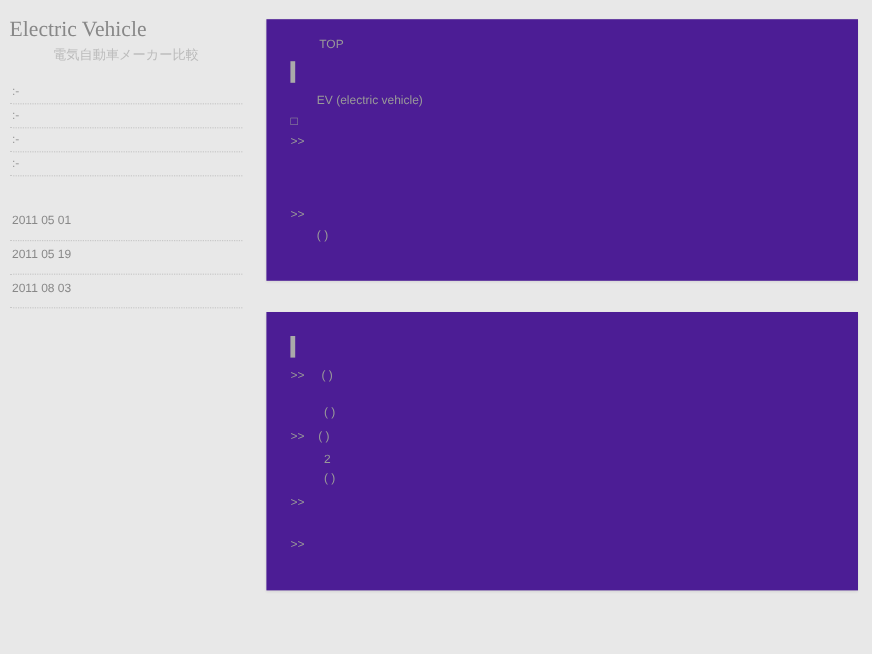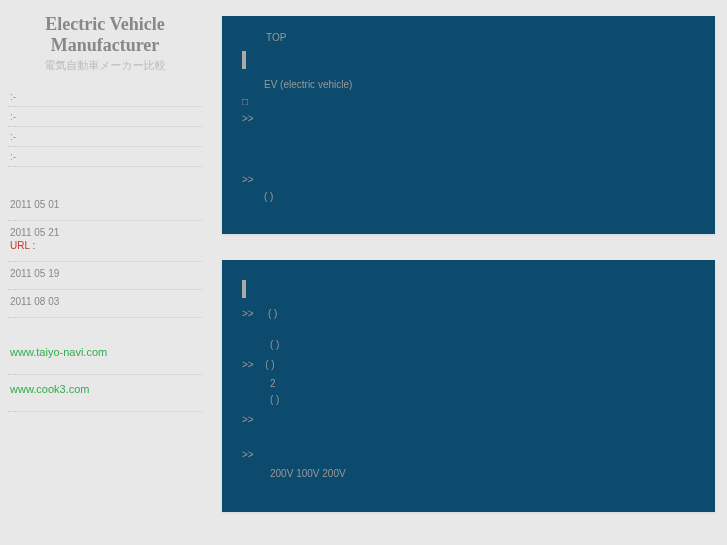--- a/index.html
+++ b/index.html
@@ -7,23 +7,23 @@
     font-family: "Hiragino Kaku Gothic Pro", "Meiryo", sans-serif;
     background: #e8e8e8;
     color: #888;
     font-size: 10px;
     width: 727px;
   }
   .container { display: flex; }
   
   .sidebar { width: 210px; padding: 10px 8px 10px 8px; }
   .site-title {
-    text-align: center;
+    text-align: left;
     font-family: Georgia, "Times New Roman", serif;
-    font-weight: bold;
+    font-weight: normal;
     color: #888;
     font-size: 18px;
     line-height: 1.15;
     padding: 4px 0 1px 0;
   }
   .site-subtitle {
     text-align: center;
     color: #bbb;
     font-size: 11px;
     margin-top: 2px;
@@ -49,21 +49,21 @@
   .link-green { color: #2fae4a; text-decoration: none; }
   .ext-links { margin-top: 20px; }
   .ext-link-row {
     border-bottom: 1px dotted #c8c8c8;
     padding: 8px 2px 16px 2px;
     font-size: 11px;
   }
   
   .main { flex: 1; padding: 16px 12px 16px 12px; }
   .card {
-    background: #0c4a6e;
+    background: #4c1d95;
     box-shadow: 0 1px 2px rgba(0,0,0,0.08);
     margin-bottom: 26px;
     padding: 16px 20px 26px 20px;
     color: #999;
   }
   .crumb { font-size: 10px; color: #999; margin: 0 0 8px 24px; }
   .card h2 {
     font-size: 14px;
     color: #999;
     border-left: 4px solid #aaa;
@@ -83,57 +83,44 @@
   .sub { font-size: 10px; margin-left: 28px; line-height: 1.6; }
 </style>
 </head>
 <body>
 
 <div class="container">
 
   <aside class="sidebar">
     <div class="site-title">
       <div>Electric Vehicle</div>
-      <div>Manufacturer</div>
     </div>
     <div class="site-subtitle">電気自動車メーカー比較</div>
 
     <div class="dotted-list">
       <div class="row">:-</div>
       <div class="row">:-</div>
       <div class="row">:-</div>
       <div class="row">:-</div>
     </div>
 
     <div class="section-gap"></div>
 
     <div>
       <div class="news-row">
         <div class="news-date">2011 05 01</div>
       </div>
       <div class="news-row">
-        <div class="news-date">2011 05 21</div>
-        <div class="news-body"><span class="url-label">URL :</span></div>
-      </div>
-      <div class="news-row">
         <div class="news-date">2011 05 19</div>
       </div>
       <div class="news-row">
         <div class="news-date">2011 08 03</div>
       </div>
     </div>
 
-    <div class="ext-links">
-      <div class="ext-link-row">
-        <a href="#" class="link-green">www.taiyo-navi.com</a>
-      </div>
-      <div class="ext-link-row">
-        <a href="#" class="link-green">www.cook3.com</a>
-      </div>
-    </div>
   </aside>
 
   <main class="main">
 
     <section class="card">
       <div class="crumb">TOP</div>
       <h2> </h2>
       <div class="intro">EV (electric vehicle)</div>
 
       <div class="line">
@@ -190,18 +177,17 @@
         </div>
       </div>
 
       <div class="spacer-sm"></div>
 
       <div class="group">
         <div class="line">
           <span class="sym">&gt;&gt;</span>
           <span></span>
         </div>
-        <div class="sub">200V        100V 200V</div>
       </div>
     </section>
 
   </main>
 </div>
 
 </body></html>

